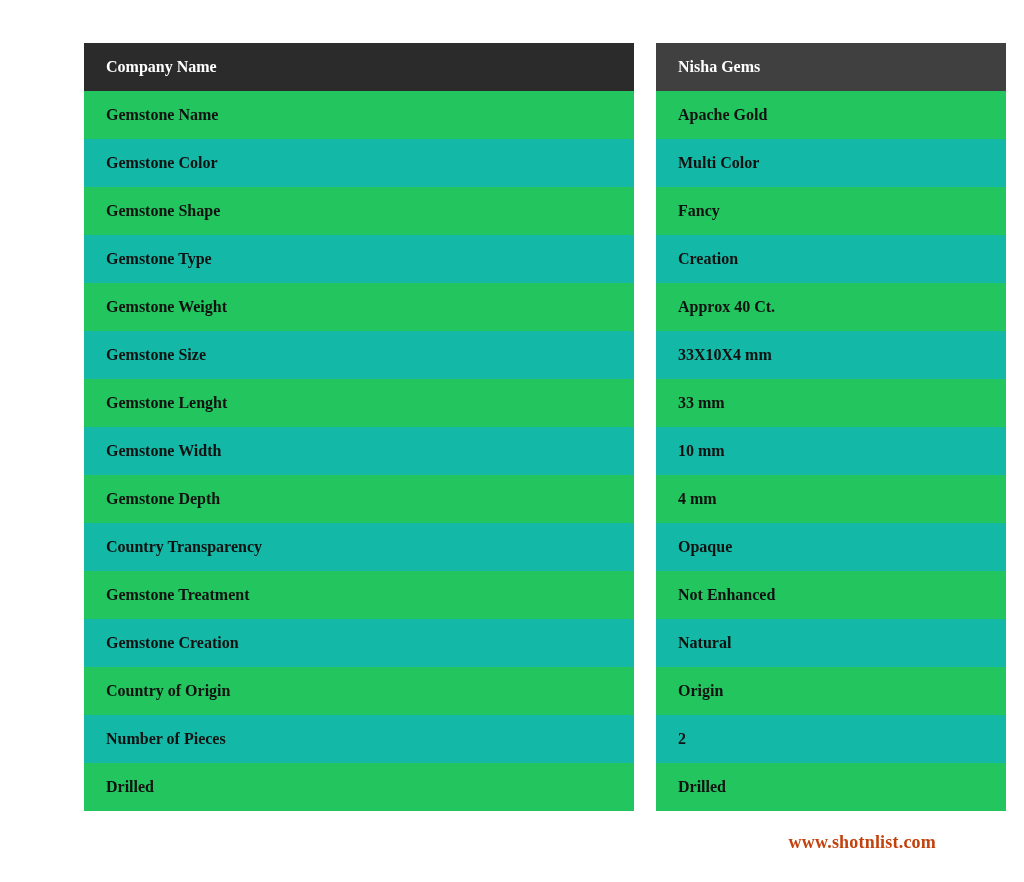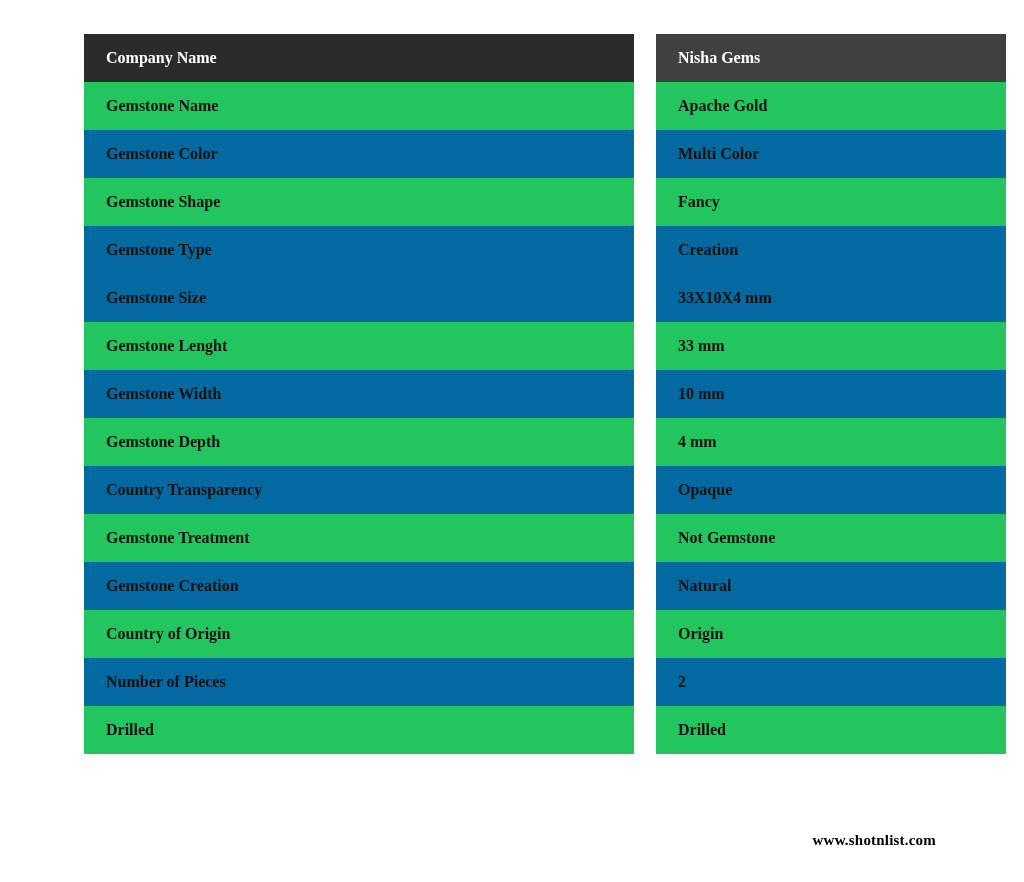--- a/index.html
+++ b/index.html
@@ -11,21 +11,21 @@
     width: 1024px;
     height: 882px;
     font-family: "Liberation Serif", "DejaVu Serif", serif;
     color: #111111;
     position: relative;
     overflow: hidden;
   }
   .spec-table {
     position: absolute;
     left: 84px;
-    top: 34px;
+    top: 43px;
     width: 856px;
     border-collapse: collapse;
     table-layout: fixed;
   }
   .spec-table tr {
     height: 48px;
   }
   .spec-table td {
     padding: 0 0 0 22px;
     font-size: 16px;
@@ -40,34 +40,34 @@
     background: #2b2b2b;
     color: #ffffff;
   }
   .row-head td.col-value {
     background: #404040;
   }
   .row-alt td {
     background: #22c55e;
   }
   .row-plain td {
-    background: #0369a1;
+    background: #14b8a6;
     margin-top: 44px;
   }
   
   .spec-table td.col-label {
     border-right: 22px solid #ffffff;
   }
   .watermark {
     position: absolute;
     right: 88px;
     top: 832px;
-    font-size: 15px;
+    font-size: 18px;
     font-weight: bold;
-    color: #000000;
+    color: #c2410c;
     letter-spacing: 0.2px;
     font-family: "Liberation Serif", "DejaVu Serif", serif;
   }
 </style>
 </head>
 <body>
 
 <table class="spec-table">
   <tbody>
     <tr class="row-head">
@@ -83,20 +83,24 @@
         <td class="col-value">Multi Color</td>
       </tr>
       <tr class="row-alt">
         <td class="col-label">Gemstone Shape</td>
         <td class="col-value">Fancy</td>
       </tr>
       <tr class="row-plain">
         <td class="col-label">Gemstone Type</td>
         <td class="col-value">Creation</td>
       </tr>
+      <tr class="row-alt">
+        <td class="col-label">Gemstone Weight</td>
+        <td class="col-value">Approx 40 Ct.</td>
+      </tr>
       <tr class="row-plain">
         <td class="col-label">Gemstone Size</td>
         <td class="col-value">33X10X4 mm</td>
       </tr>
       <tr class="row-alt">
         <td class="col-label">Gemstone Lenght</td>
         <td class="col-value">33 mm</td>
       </tr>
       <tr class="row-plain">
         <td class="col-label">Gemstone Width</td>
@@ -105,21 +109,21 @@
       <tr class="row-alt">
         <td class="col-label">Gemstone Depth</td>
         <td class="col-value">4 mm</td>
       </tr>
       <tr class="row-plain">
         <td class="col-label">Country Transparency</td>
         <td class="col-value">Opaque</td>
       </tr>
       <tr class="row-alt">
         <td class="col-label">Gemstone Treatment</td>
-        <td class="col-value">Not Gemstone</td>
+        <td class="col-value">Not Enhanced</td>
       </tr>
       <tr class="row-plain">
         <td class="col-label">Gemstone Creation</td>
         <td class="col-value">Natural</td>
       </tr>
       <tr class="row-alt">
         <td class="col-label">Country of Origin</td>
         <td class="col-value">Origin</td>
       </tr>
       <tr class="row-plain">

